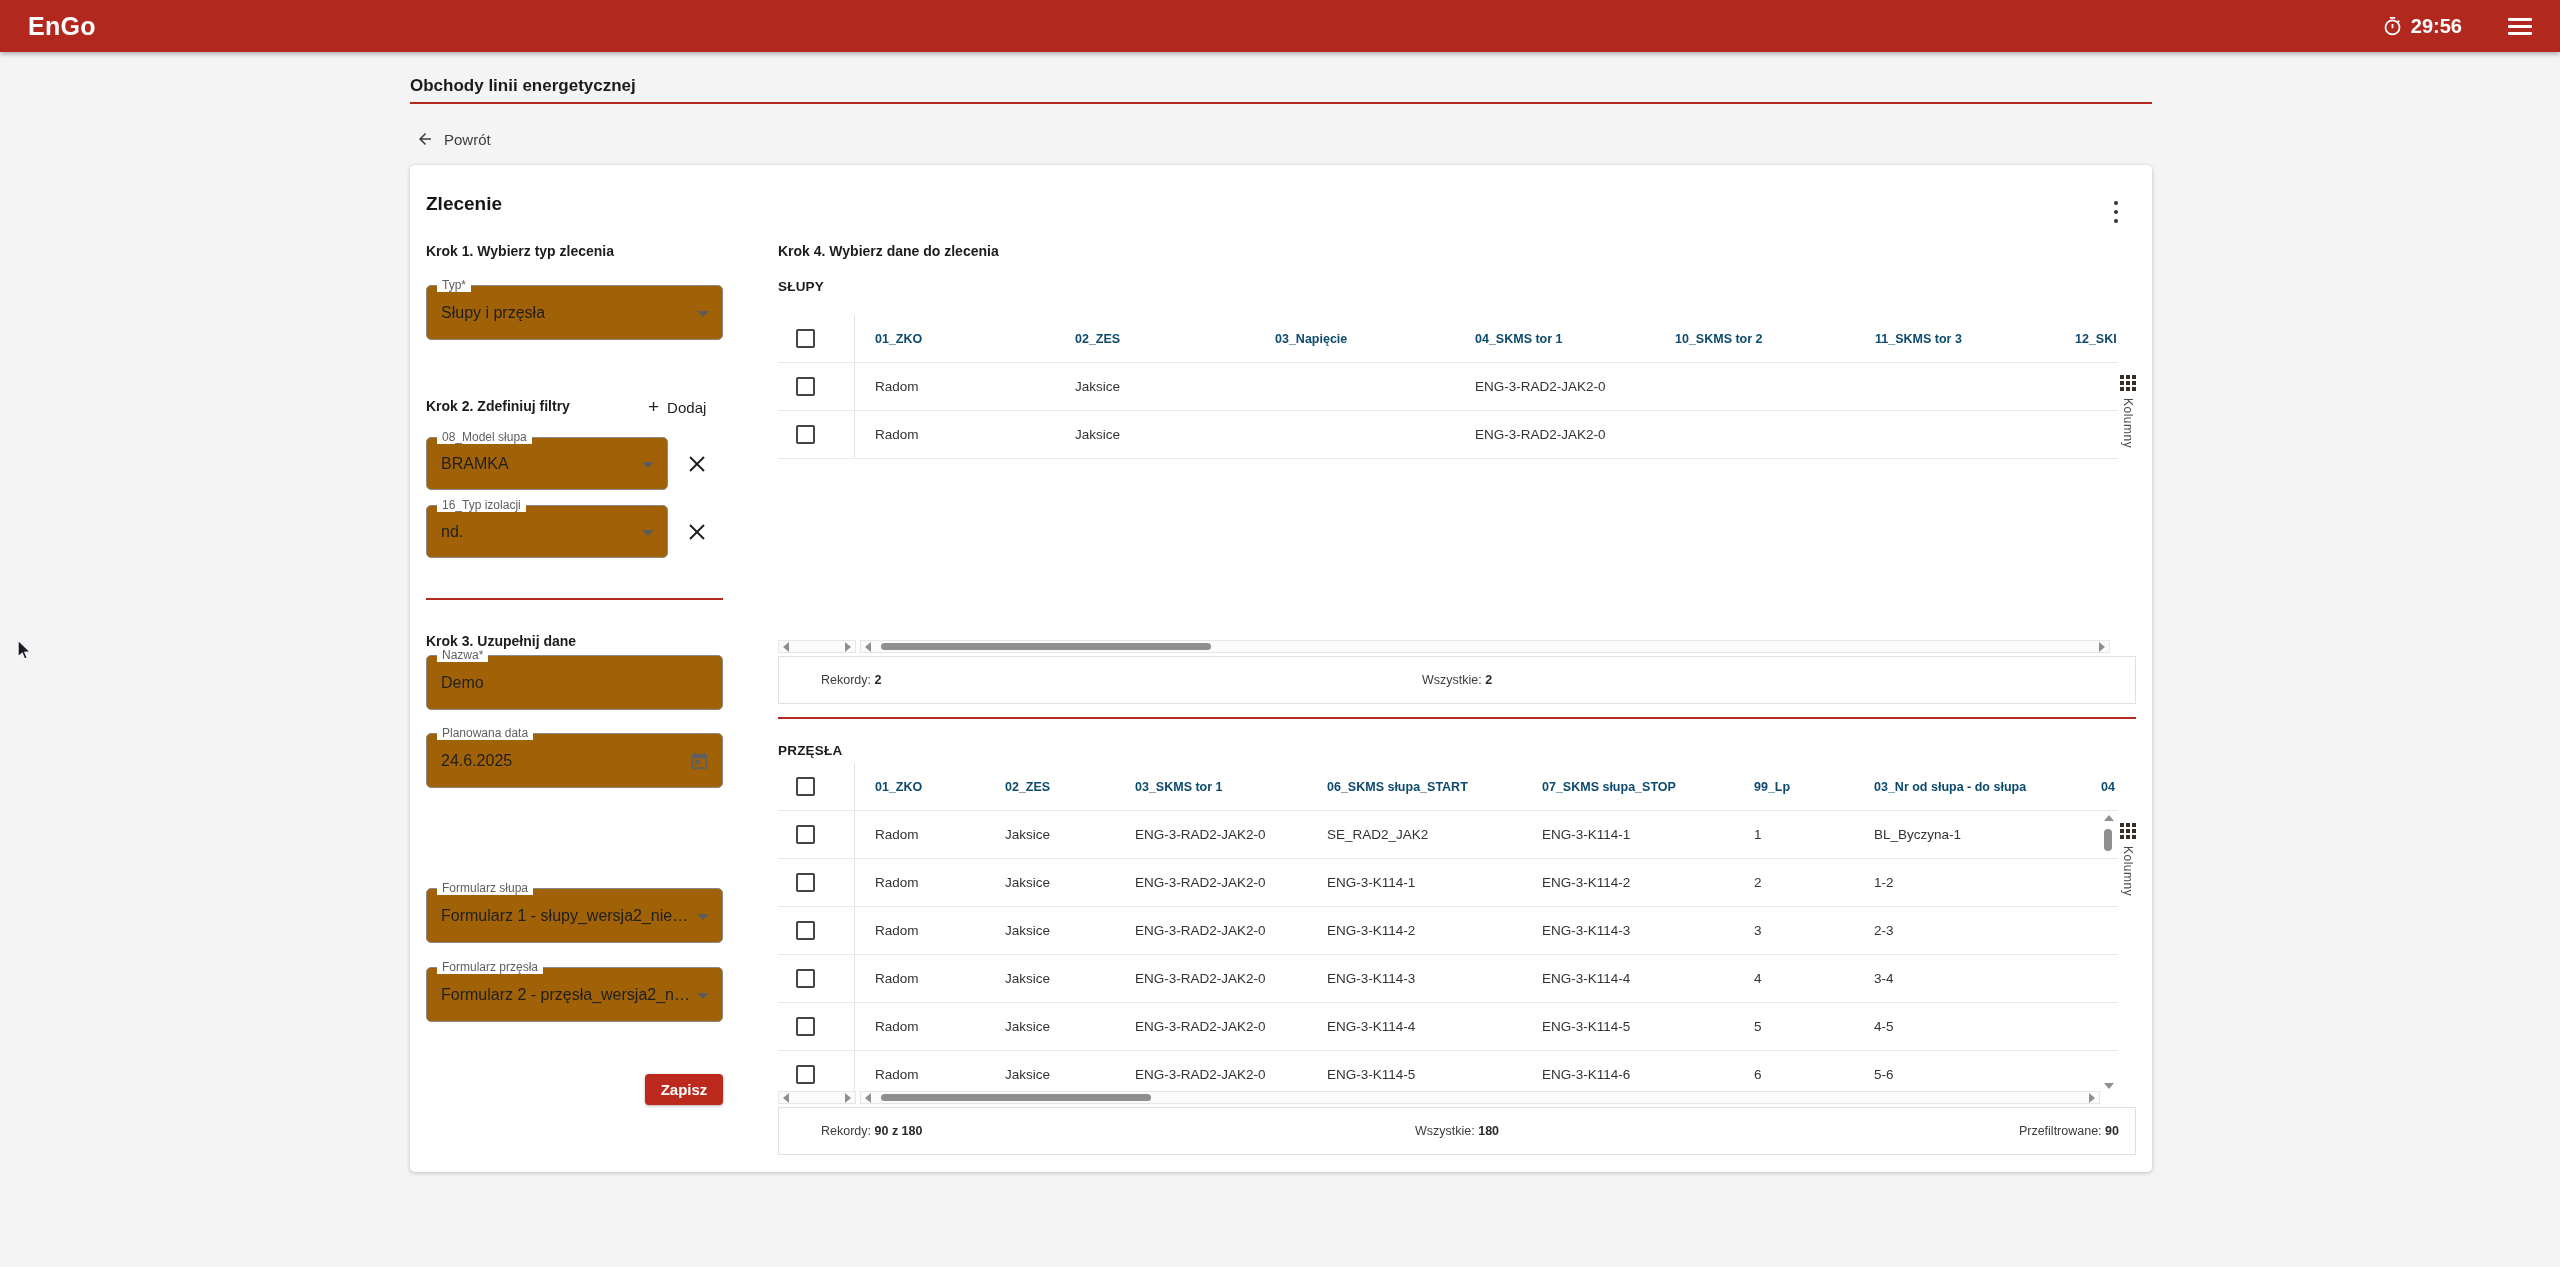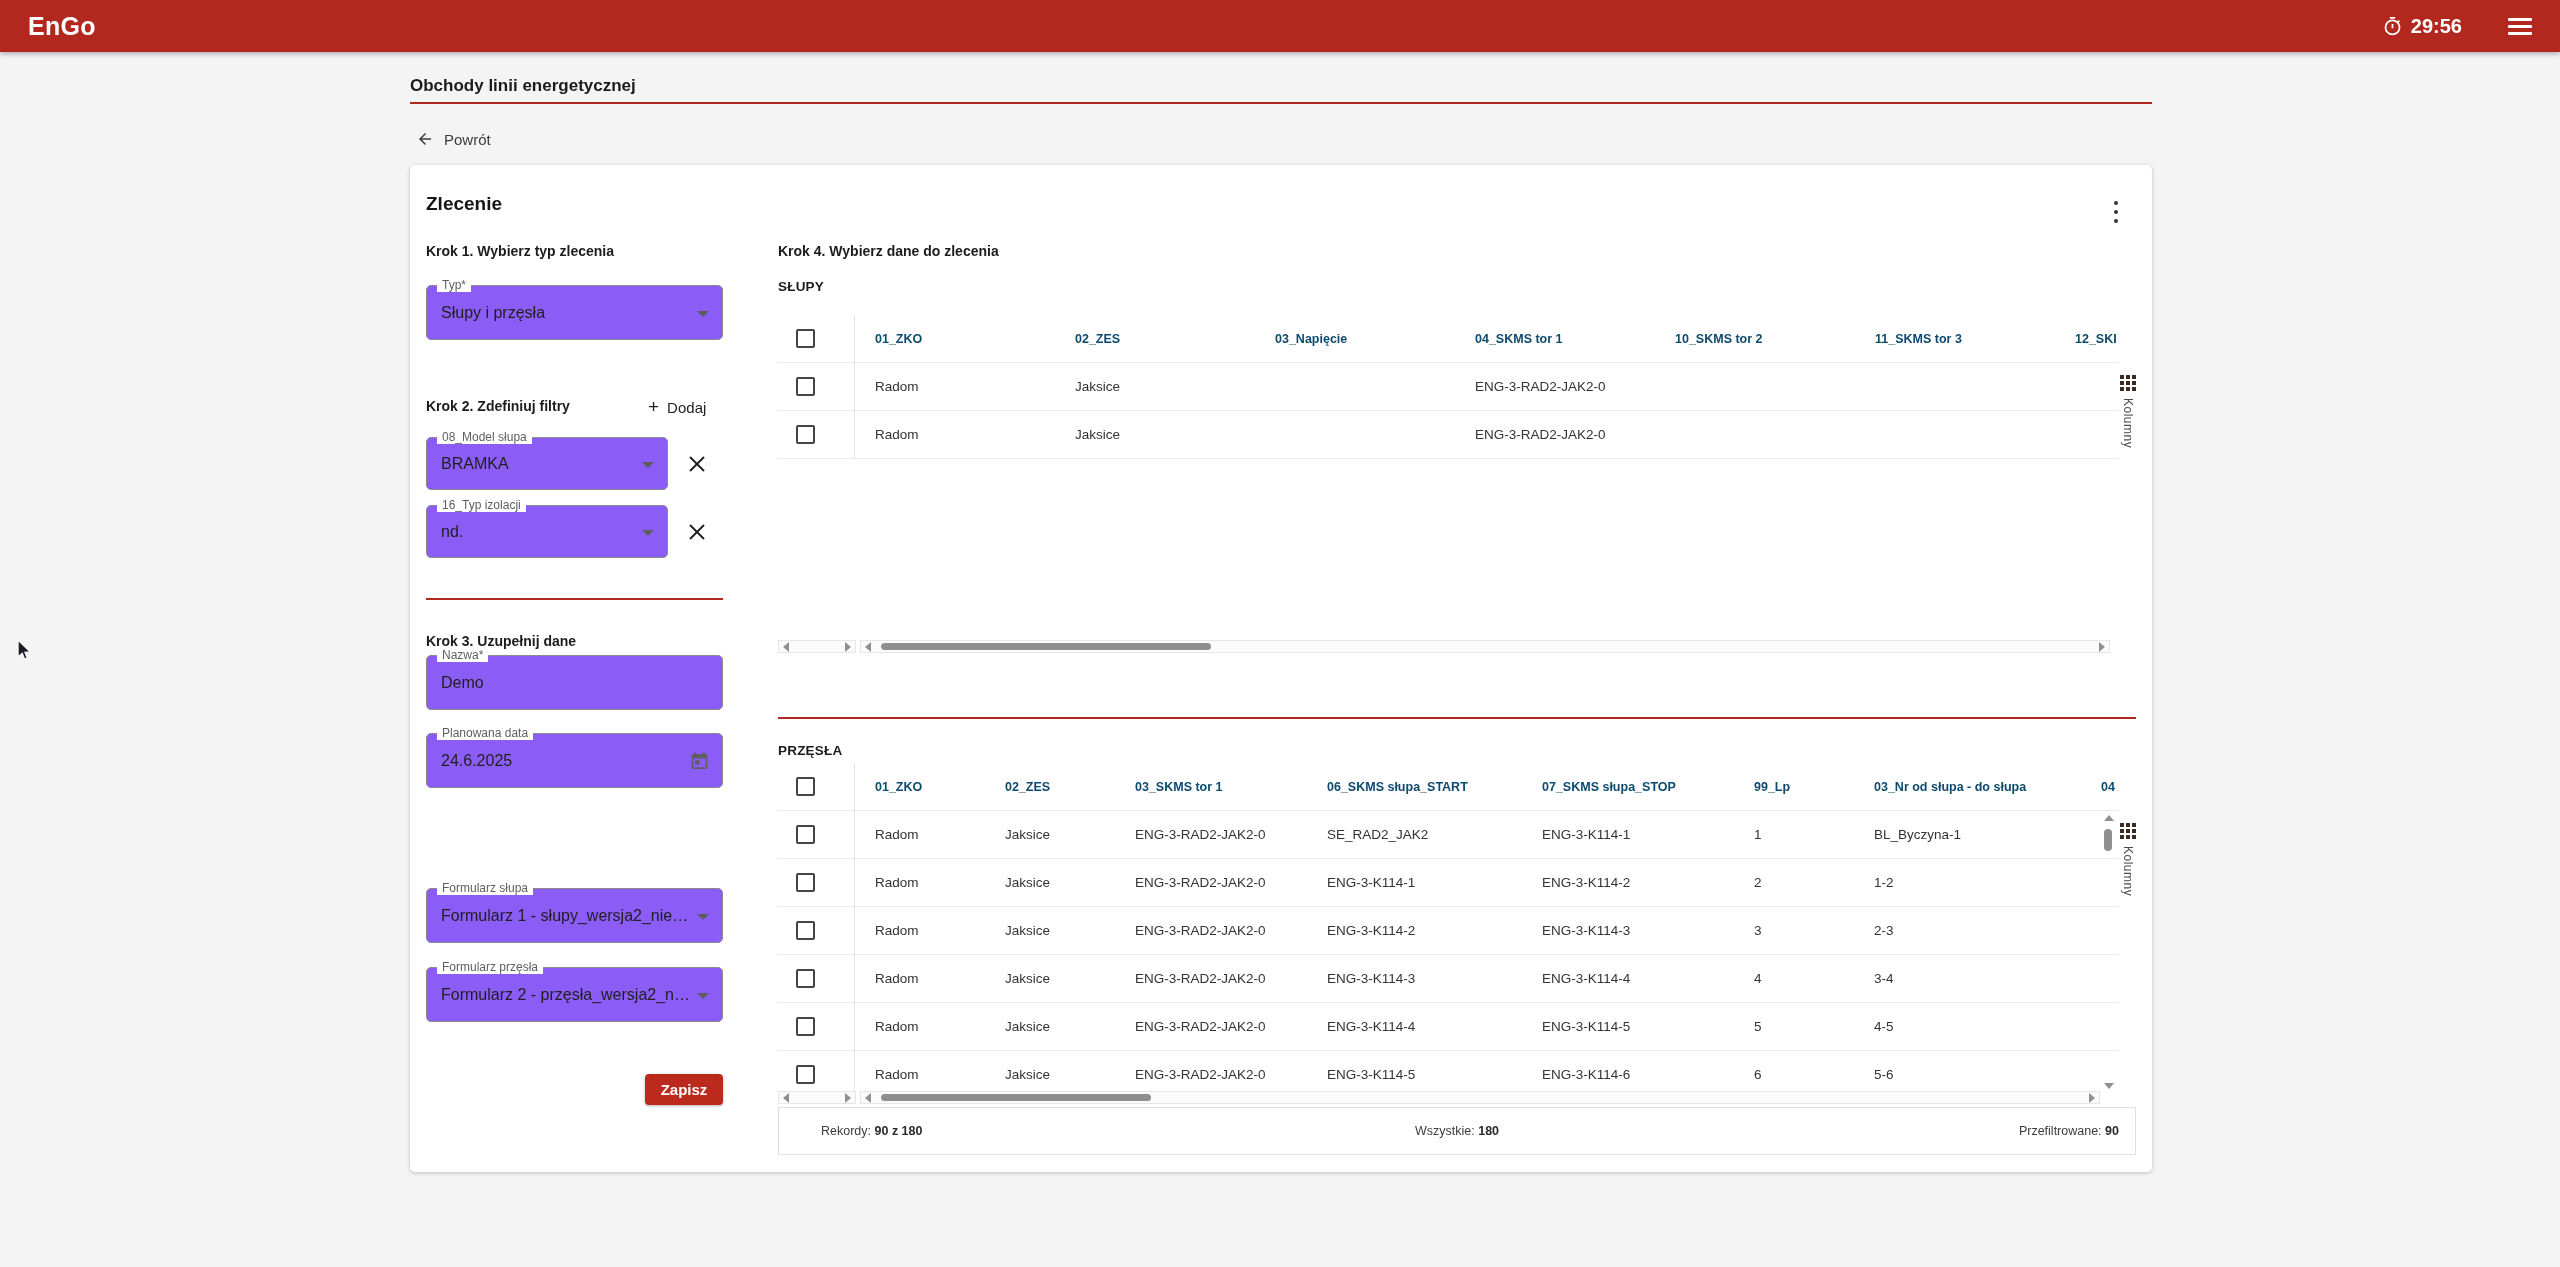--- a/index.html
+++ b/index.html
@@ -28,21 +28,21 @@
   .card { position:absolute; left:410px; top:165px; width:1742px; height:1007px; background:#fff;
     border-radius:5px; box-shadow:0 1px 4px rgba(0,0,0,.22); }
   .card-title { position:absolute; left:16px; top:28px; font-size:19px; font-weight:bold; color:#161616; }
   .kebab { position:absolute; left:1697px; top:36px; width:18px; height:22px; display:flex; flex-direction:column;
     align-items:center; justify-content:space-between; cursor:pointer; }
   .kebab i { width:4px; height:4px; border-radius:50%; background:#333; }
 
   .step-heading { position:absolute; font-size:14px; font-weight:bold; color:#1c1c1c; }
 
   
-  .field { position:absolute; border:1px solid #8a8a8a; border-radius:5px; background:#8b5cf6; }
+  .field { position:absolute; border:1px solid #8a8a8a; border-radius:5px; background:#a16207; }
   .field .flabel { position:absolute; top:-8px; left:10px; background:#fff; padding:0 5px;
     font-size:12px; color:#5f5f5f; white-space:nowrap; }
   .field .fvalue { position:absolute; left:14px; top:50%; transform:translateY(-50%);
     font-size:16px; color:#1f1f1f; white-space:nowrap; overflow:hidden; max-width:calc(100% - 44px); }
   .field .arrow { position:absolute; right:13px; top:50%; margin-top:-2px; width:0; height:0;
     border-left:6px solid transparent; border-right:6px solid transparent; border-top:6px solid #5c5c5c; }
   .field .cal { position:absolute; right:12px; top:50%; transform:translateY(-50%); width:21px; height:21px; }
 
   .add-btn { position:absolute; display:flex; align-items:center; gap:8px; font-size:15px; font-weight:500;
     color:#242424; cursor:pointer; }
@@ -262,20 +262,28 @@
     </div>
     <div class="hscroll" style="left:368px; top:475px; width:78px;">
       <span class="la"></span>
       <span class="ra"></span>
     </div>
     <div class="hscroll" style="left:450px; top:475px; width:1250px;">
       <span class="la"></span>
       <span class="thumb" style="left:20px; width:330px;"></span>
       <span class="ra"></span>
     </div>
+    <div class="tfoot" style="top:491px;">
+      <span class="fleft">
+        <span>Rekordy:</span>&nbsp;<b>2</b>
+      </span>
+      <span class="fcenter">
+        <span>Wszystkie:</span>&nbsp;<b>2</b>
+      </span>
+    </div>
 
     <div class="red-divider" style="left:368px; top:552px; width:1358px;"></div>
 
     <div class="tbl-label" style="left:368px; top:578px;">PRZĘSŁA</div>
     <div class="tbl-viewport" style="top:598px; height:328px;">
       <div class="trow thead">
           <div class="tcell cbcell">
             <span class="checkbox"></span>
           </div>
           <div class="tcell hcell" style="width: 130px;">01_ZKO</div>

